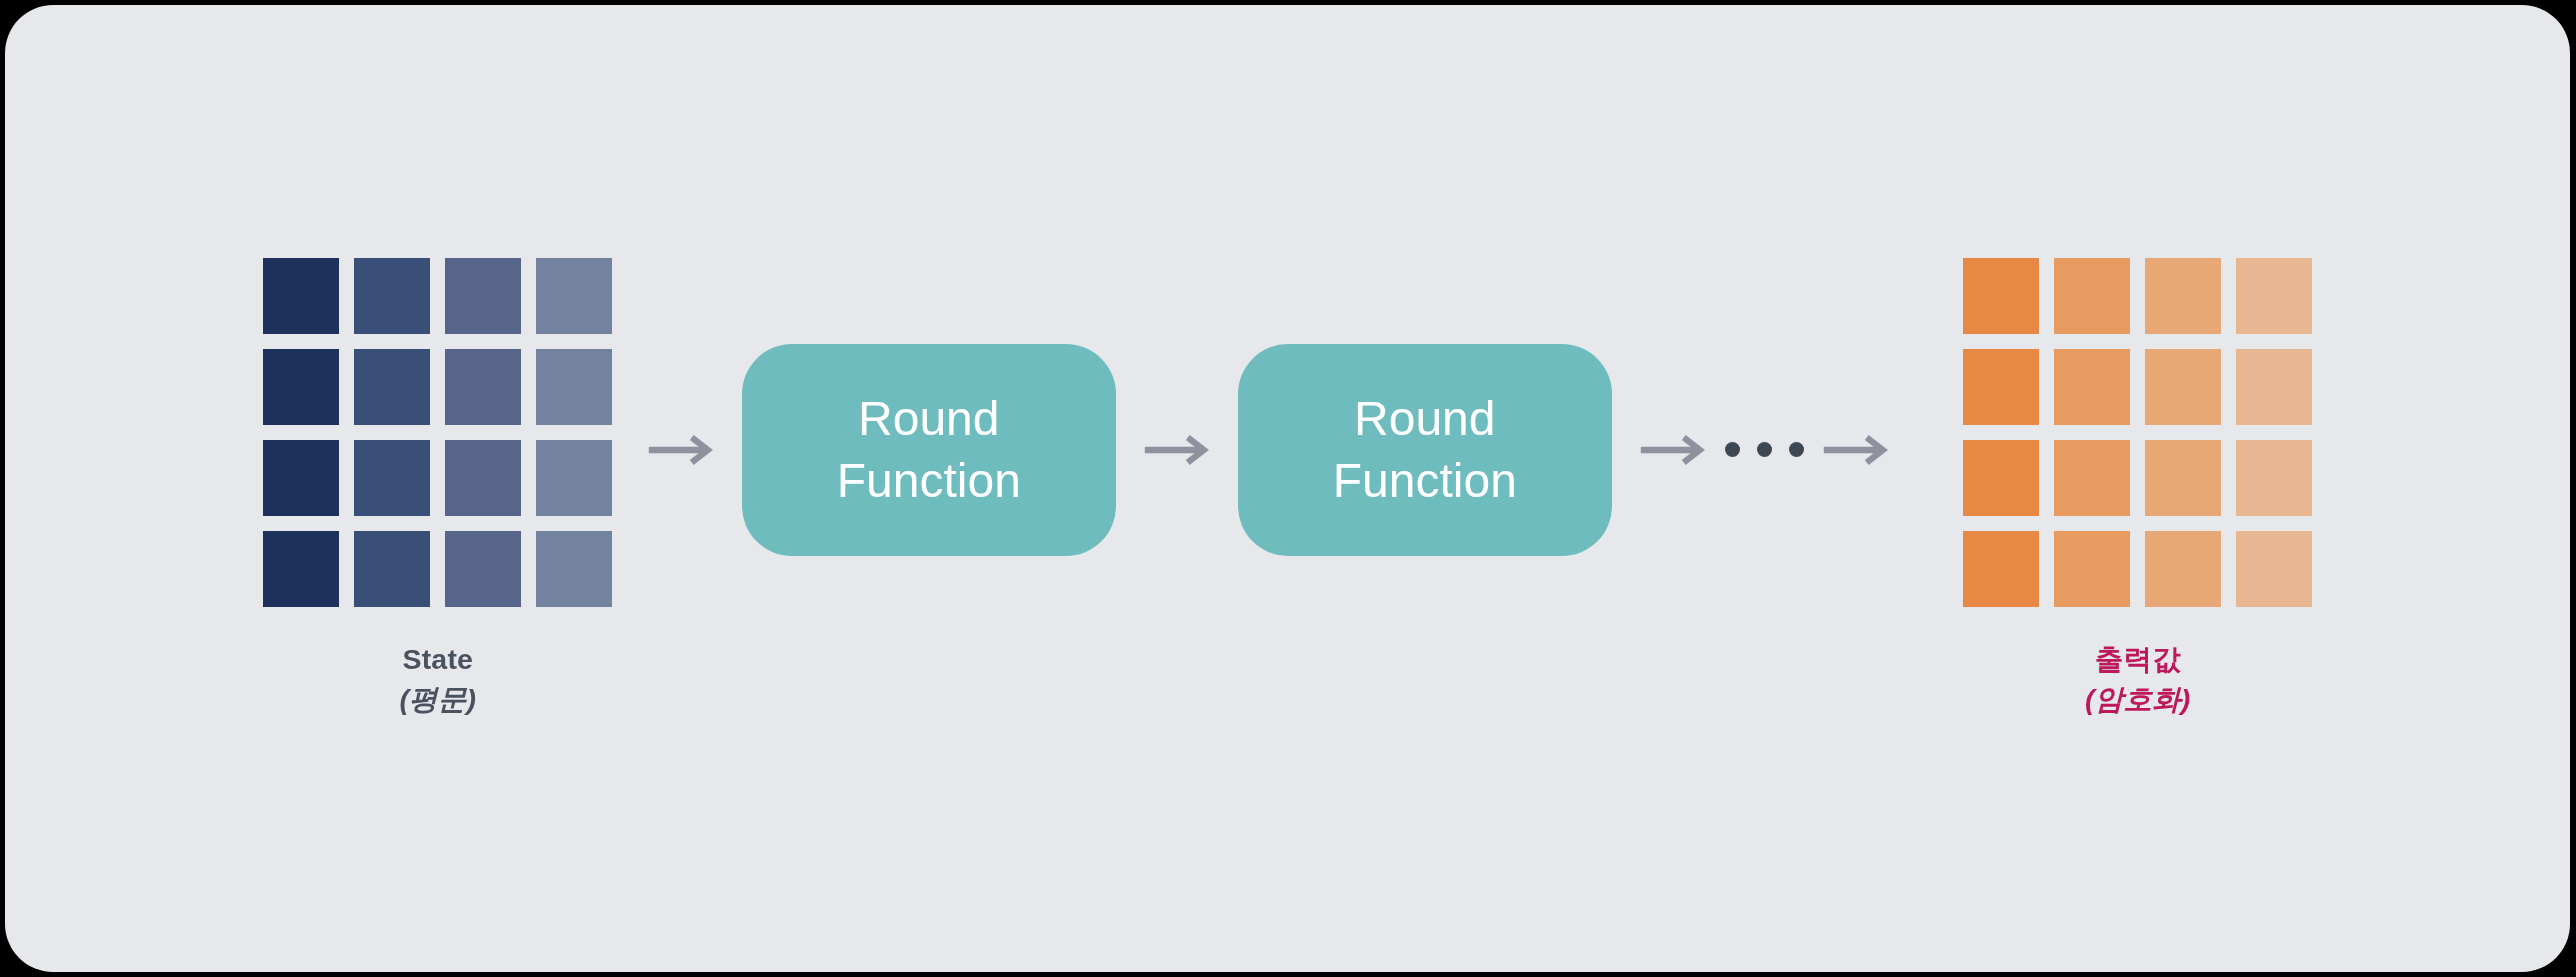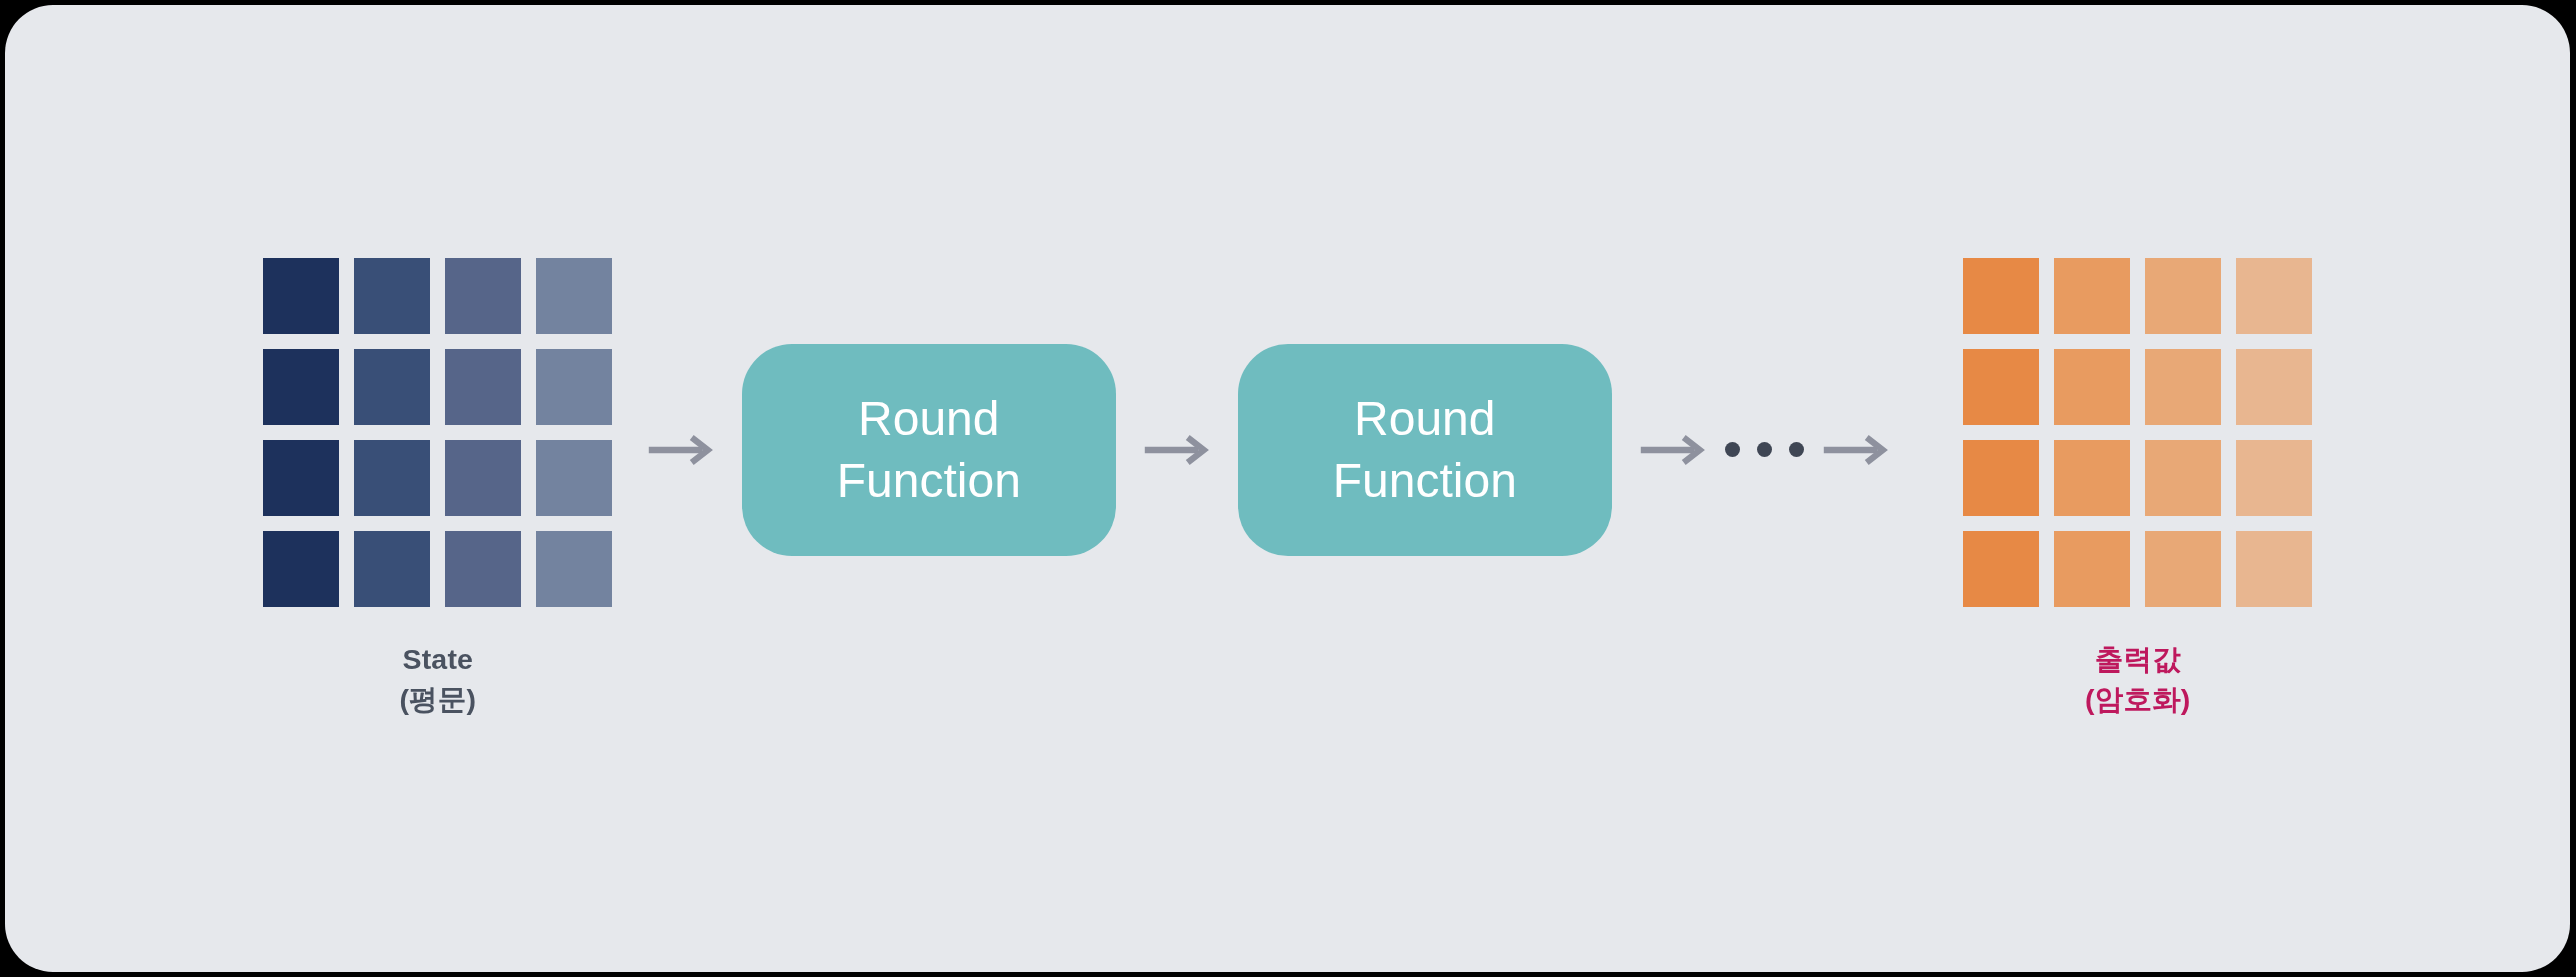--- a/index.html
+++ b/index.html
@@ -56,21 +56,21 @@
 
   .matrix-caption {
     margin-top: 32px;
     text-align: center;
     color: #4a5260;
     font-size: 28.5px;
     font-weight: bold;
     line-height: 1.42;
     letter-spacing: 0.2px;
   }
-  .matrix-caption .line2 { display: block; }
+  .matrix-caption .line2 { display: block; font-style: italic; }
 
   
   .round-box {
     width: 374px;
     height: 212px;
     background: #6fbcbf;
     border-radius: 50px;
     display: flex;
     flex-direction: column;
     align-items: center;

